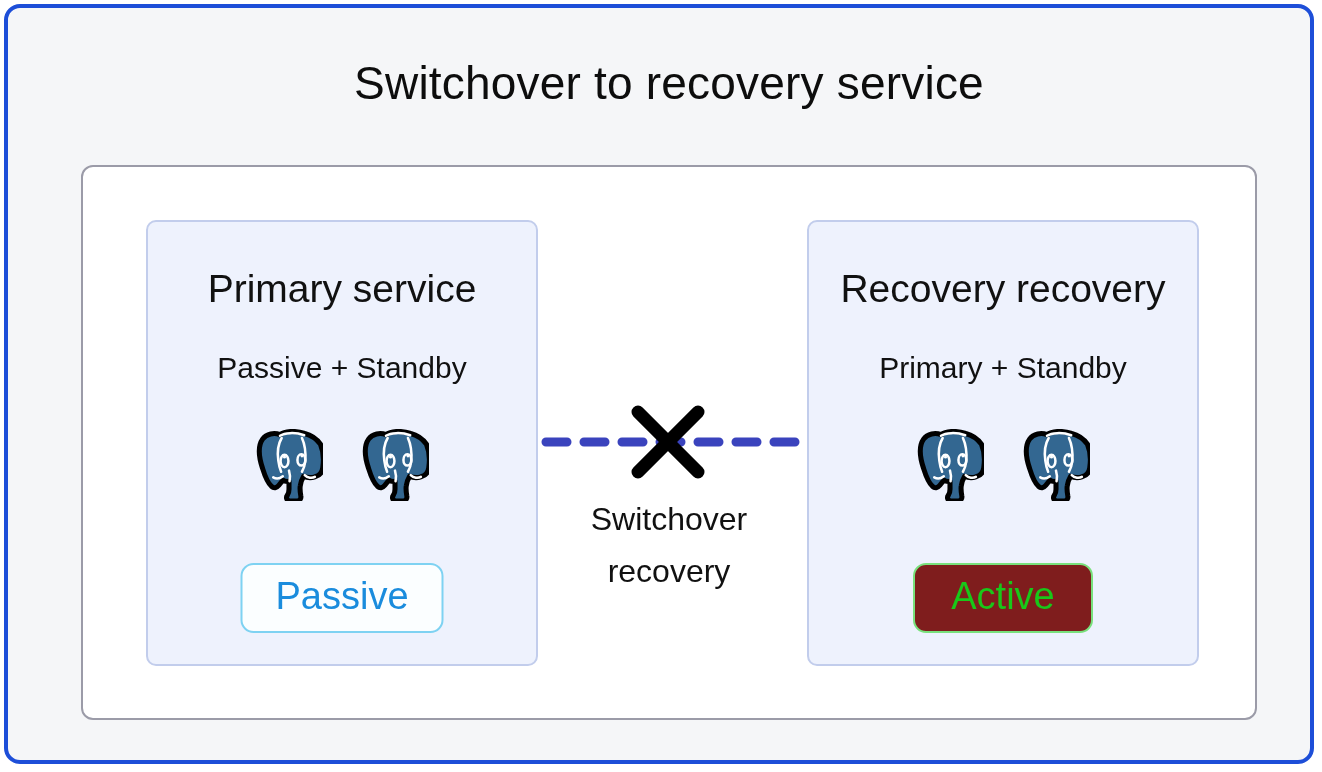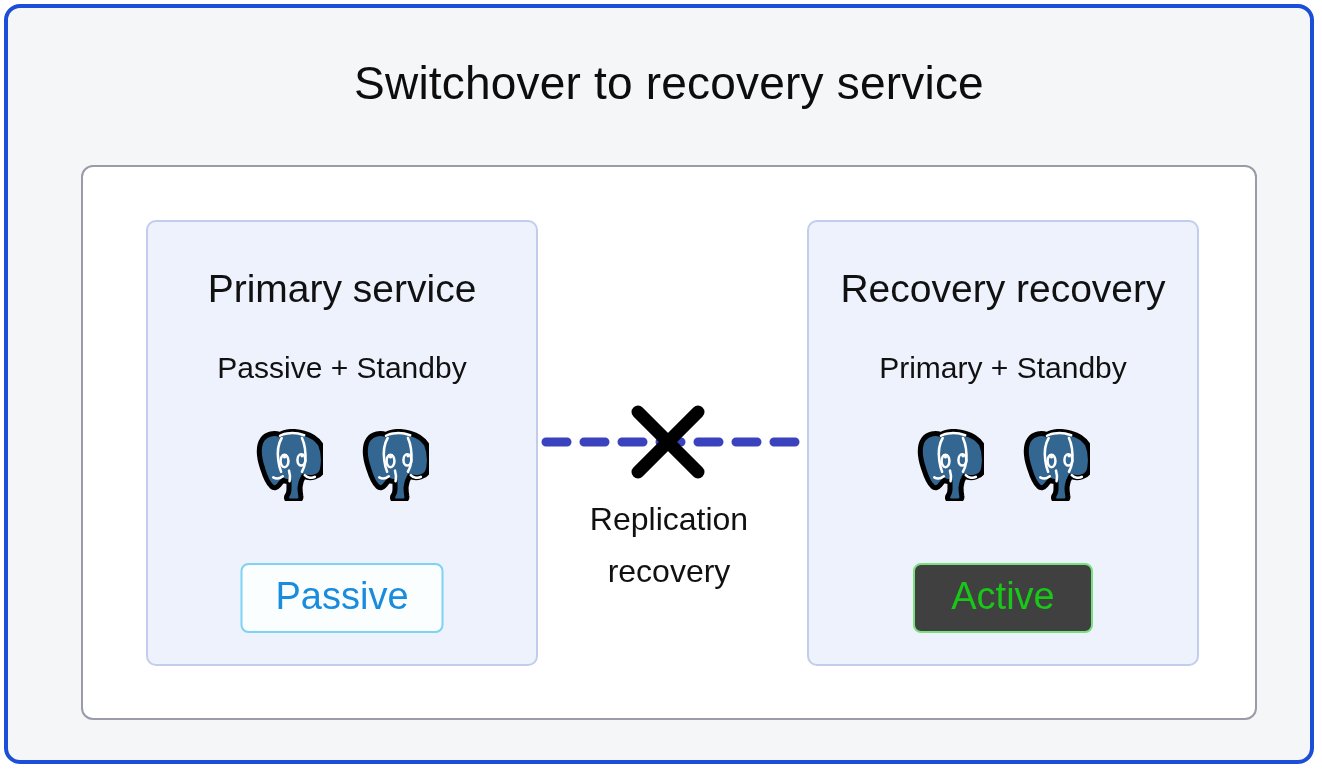--- a/index.html
+++ b/index.html
@@ -109,37 +109,37 @@
   }
 
   
   .badge {
     position: absolute;
     top: 341px;
     left: 50%;
     transform: translateX(-50%);
     min-width: 160px;
     padding: 9px 26px 13px;
-    border-radius: 8px;
+    border-radius: 13px;
     border-width: 2px;
     border-style: solid;
     font-size: 38px;
     line-height: 44px;
     text-align: center;
     box-sizing: border-box;
     white-space: nowrap;
   }
   .badge.passive {
     background: #fbfeff;
     border-color: #7ed2f2;
     color: #1a8cdd;
     width: 203px;
   }
   .badge.active {
-    background: #404040;
+    background: #7f1d1d;
     border-color: #79e17c;
     color: #19c719;
     width: 180px;
   }
 
   
   .link-area {
     position: absolute;
     left: 521px;
     top: 380px;
@@ -283,18 +283,18 @@
     <svg class="dashed-line" viewBox="0 0 262 10" preserveAspectRatio="none">
       <line x1="5" y1="5" x2="257" y2="5" stroke="#3a43bd" stroke-width="9" stroke-linecap="round" stroke-dasharray="21 17"></line>
     </svg>
 
     <svg class="x-mark" viewBox="0 0 76 76">
       <line x1="8" y1="8" x2="68" y2="68" stroke="#000000" stroke-width="13" stroke-linecap="round"></line>
       <line x1="68" y1="8" x2="8" y2="68" stroke="#000000" stroke-width="13" stroke-linecap="round"></line>
     </svg>
 
     <div class="link-label">
-      <div>Replication</div>
+      <div>Switchover</div>
       <div>recovery</div>
     </div>
   </div>
 
 </div>
 
 </body></html>

